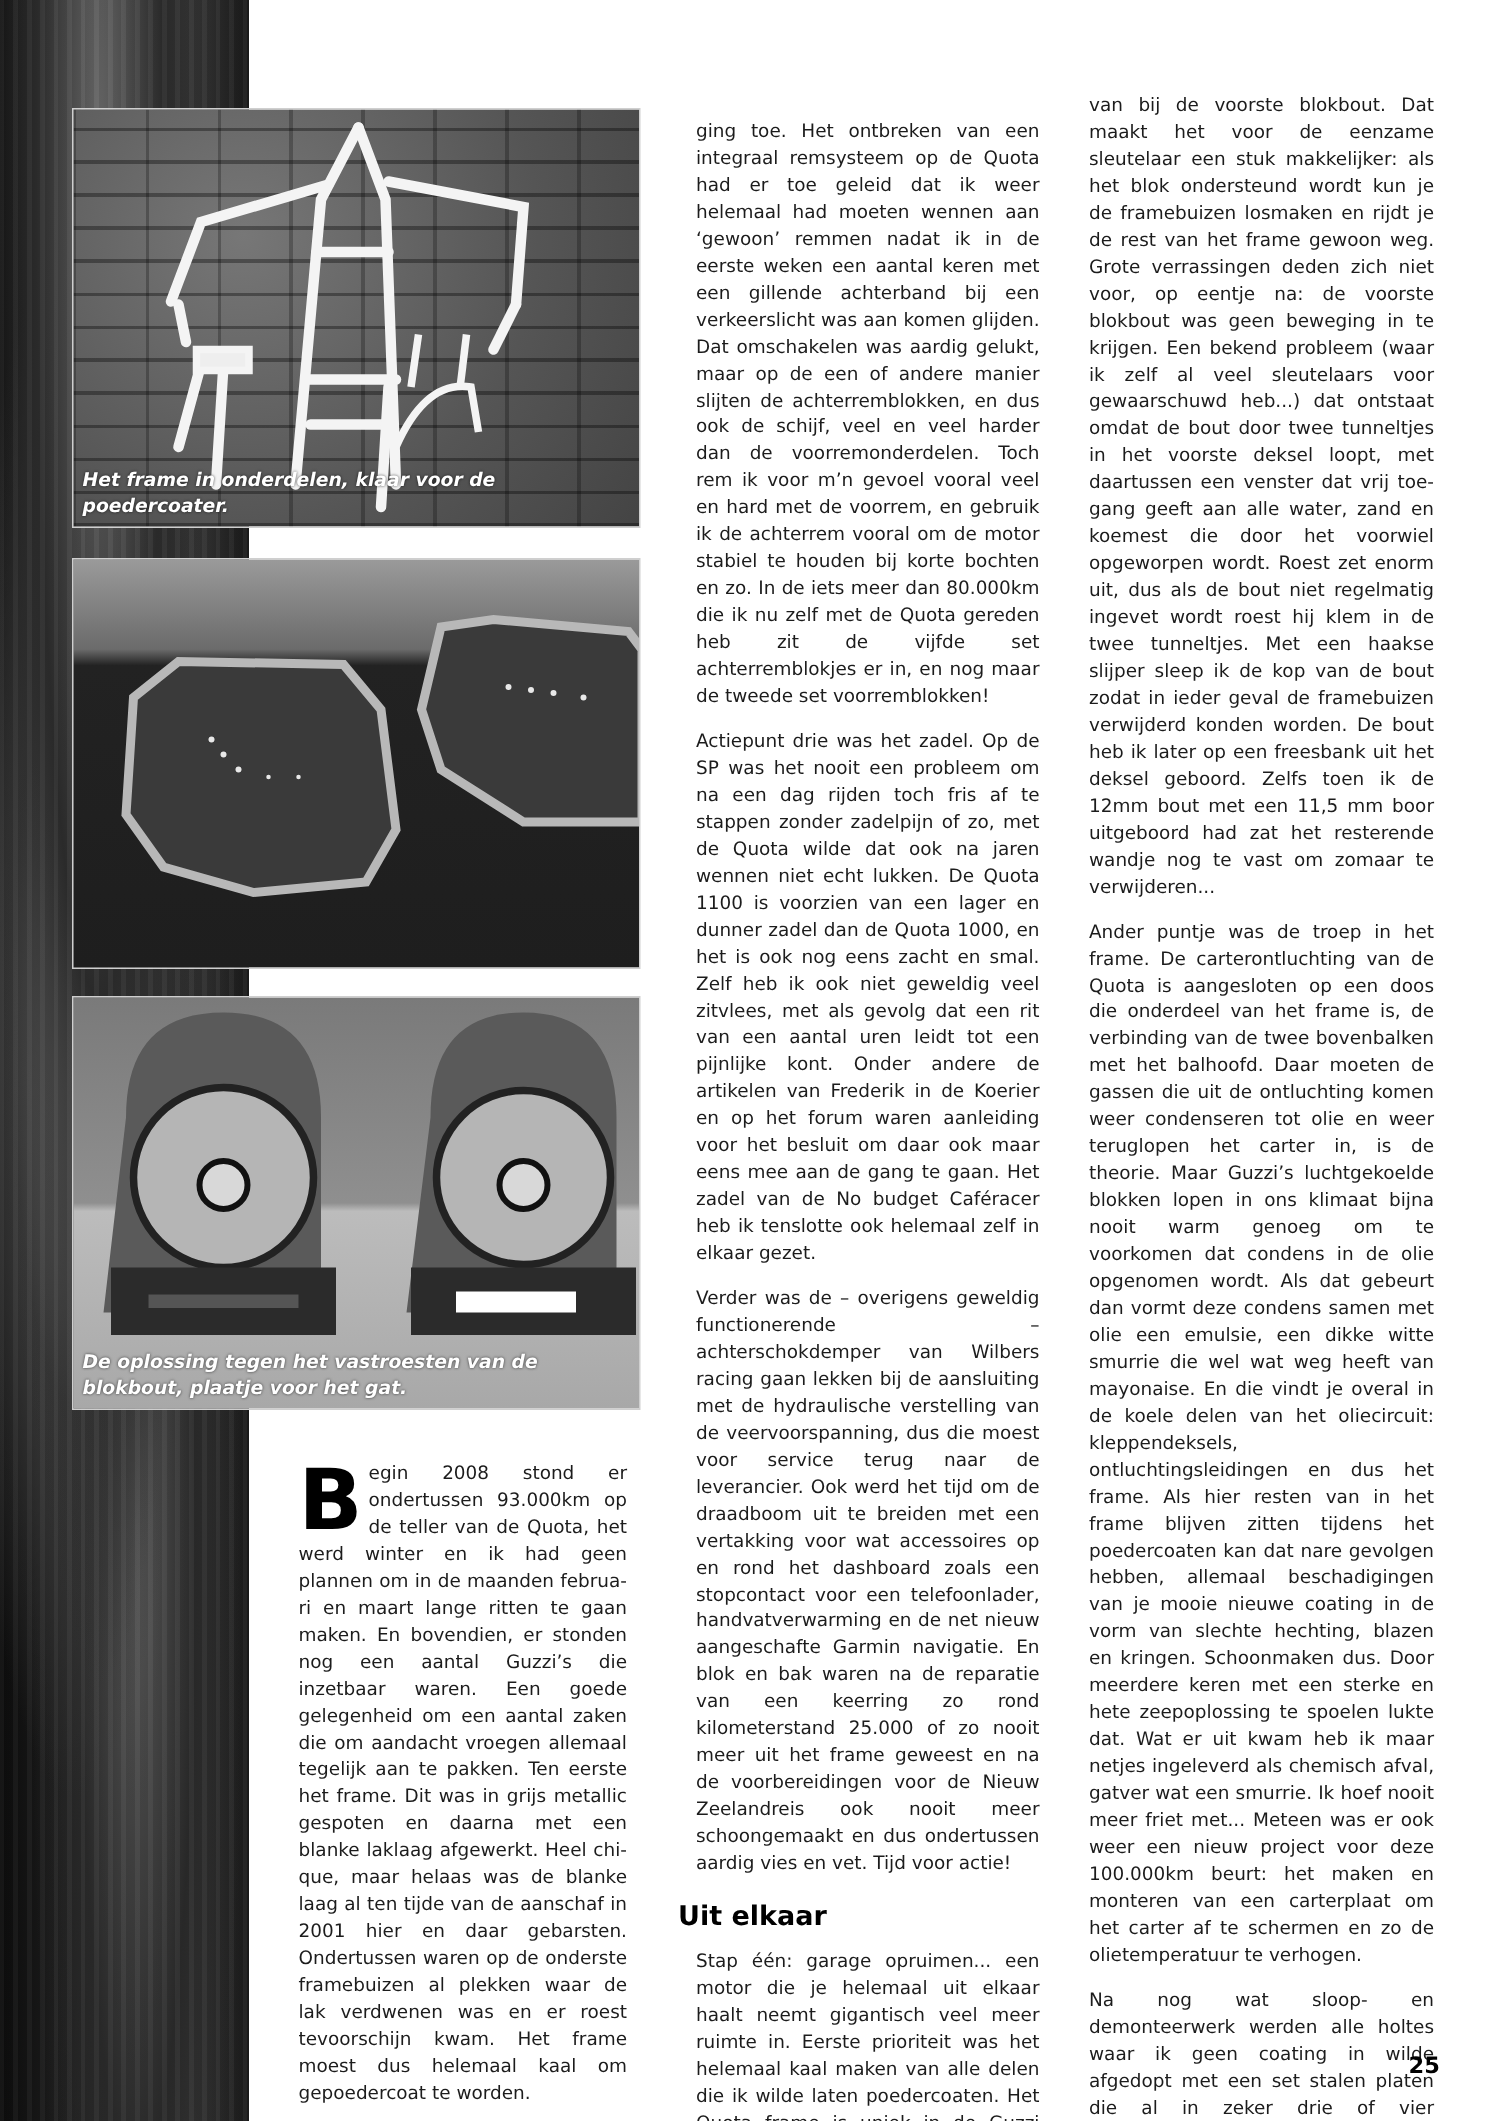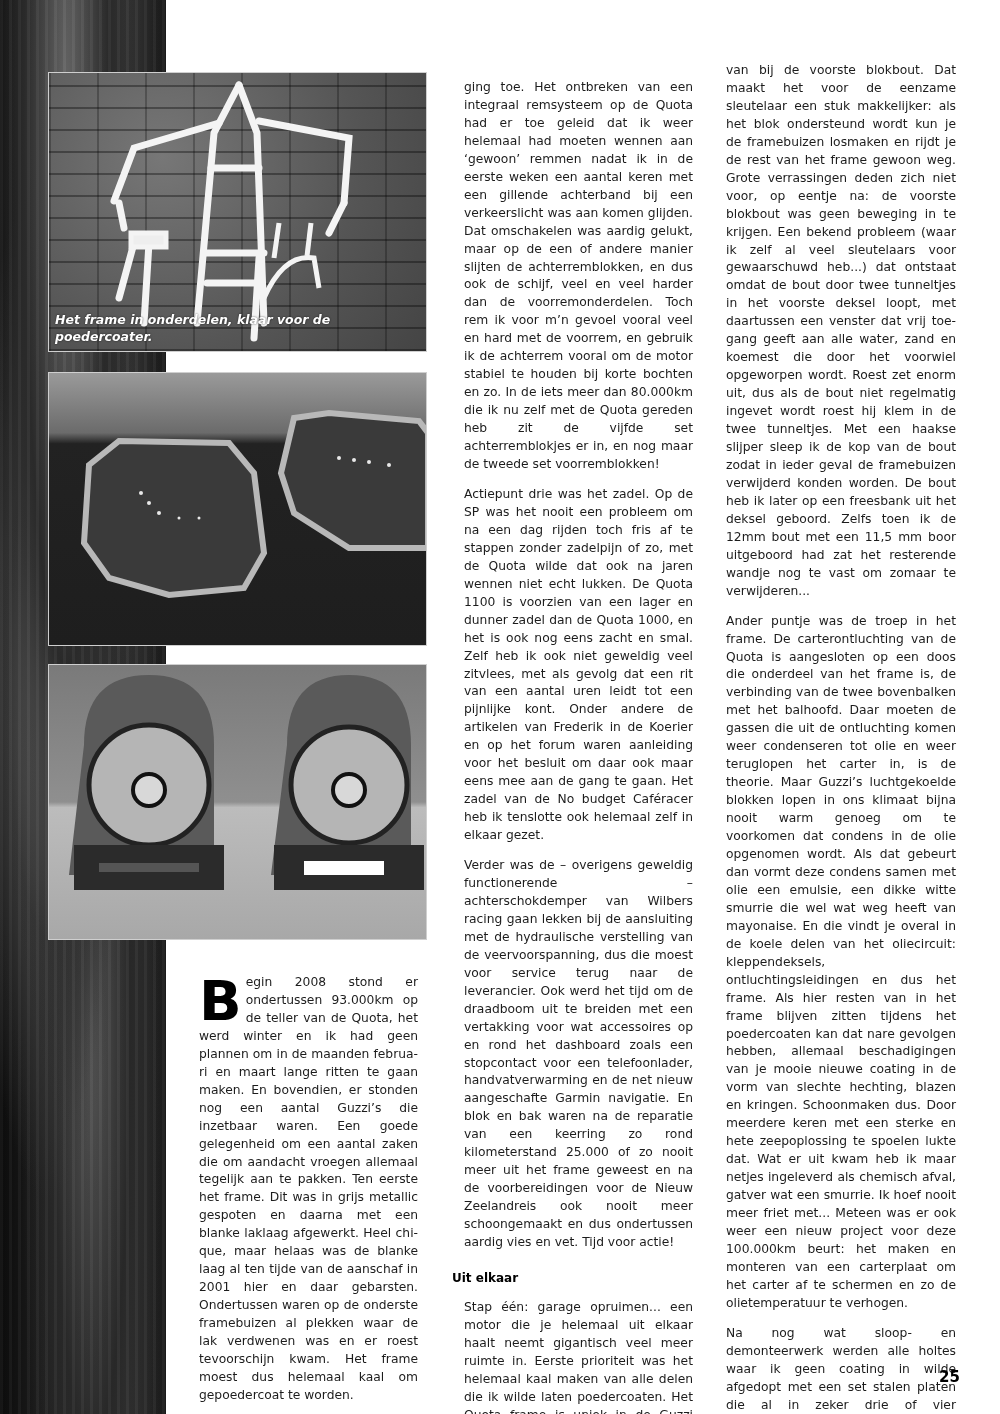--- a/index.html
+++ b/index.html
@@ -63,21 +63,21 @@
   .col-1 { left: 187px; top: 962px; width: 243px; }
   .col-2 { left: 452px; top: 67px; width: 253px; }
   .col-3 { left: 714px; top: 50px; width: 254px; }
   .dropcap {
     float: left; font-family: "DejaVu Sans", sans-serif; font-weight: bold;
     font-size: 56px; line-height: 48px; margin: 3px 4px 0 0; color: #000;
     height: 50px;
   }
   .section-heading {
     font-family: "DejaVu Sans", sans-serif; font-weight: bold;
-    font-size: 12px; margin: 17px 0 2px 0; line-height: 18px; color: #000;
+    font-size: 18px; margin: 17px 0 2px 0; line-height: 18px; color: #000;
   }
   .page-number {
     position: absolute; left: 939px; top: 1368px;
     font-family: "DejaVu Sans", sans-serif; font-weight: bold; font-size: 15px; color: #000;
   }
 </style>
 </head>
 <body>
 
 <div class="bg-strip"></div>
@@ -136,20 +136,21 @@
       <rect x="50" y="198" width="100" height="9" fill="#555"></rect>
     </g>
     <g>
       <path d="M238 80 Q238 10 300 10 Q362 10 362 80 L362 210 L222 210 Z" fill="#5a5a5a"></path>
       <circle cx="300" cy="120" r="58" fill="#b5b5b5" stroke="#222" stroke-width="5"></circle>
       <circle cx="300" cy="125" r="16" fill="#d8d8d8" stroke="#111" stroke-width="4"></circle>
       <rect x="225" y="180" width="150" height="45" fill="#2b2b2b"></rect>
       <rect x="255" y="196" width="80" height="14" fill="#ffffff"></rect>
     </g>
   </svg>
+  <div class="caption">De oplossing tegen het vastroesten van de blokbout, plaatje voor het gat.</div>
 </div>
 
 <div class="col col-1">
   <p><span class="dropcap">B</span><span>egin 2008 stond er ondertussen 93.000km op de teller van de Quota, het werd winter en ik had geen plannen om in de maanden februa­ri en maart lange ritten te gaan maken. En bovendien, er stonden nog een aantal Guzzi’s die inzetbaar waren. Een goede gelegenheid om een aantal zaken die om aandacht vroegen allemaal tegelijk aan te pakken. Ten eerste het frame. Dit was in grijs metallic gespoten en daarna met een blanke laklaag afgewerkt. Heel chi­que, maar helaas was de blanke laag al ten tijde van de aanschaf in 2001 hier en daar gebarsten. Ondertussen waren op de onderste framebuizen al plekken waar de lak verdwenen was en er roest tevoor­schijn kwam. Het frame moest dus hele­maal kaal om gepoedercoat te worden.</span></p>
 </div>
 
 <div class="col col-2">
   <p>ging toe. Het ontbreken van een integraal remsysteem op de Quota had er toe geleid dat ik weer helemaal had moeten wennen aan ‘gewoon’ remmen nadat ik in de eerste weken een aantal keren met een gillende achterband bij een verkeers­licht was aan komen glijden. Dat omscha­kelen was aardig gelukt, maar op de een of andere manier slijten de achterrem­blokken, en dus ook de schijf, veel en veel harder dan de voorremonderdelen. Toch rem ik voor m’n gevoel vooral veel en hard met de voorrem, en gebruik ik de achter­rem vooral om de motor stabiel te hou­den bij korte bochten en zo. In de iets meer dan 80.000km die ik nu zelf met de Quota gereden heb zit de vijfde set achterremblokjes er in, en nog maar de tweede set voorremblokken!</p>
   <p>Actiepunt drie was het zadel. Op de SP was het nooit een probleem om na een dag rijden toch fris af te stappen zonder zadelpijn of zo, met de Quota wilde dat ook na jaren wennen niet echt lukken. De Quota 1100 is voorzien van een lager en dunner zadel dan de Quota 1000, en het is ook nog eens zacht en smal. Zelf heb ik ook niet geweldig veel zitvlees, met als gevolg dat een rit van een aantal uren leidt tot een pijnlijke kont. Onder andere de artikelen van Frederik in de Koerier en op het forum waren aanleiding voor het besluit om daar ook maar eens mee aan de gang te gaan. Het zadel van de No budget Caféracer heb ik tenslotte ook helemaal zelf in elkaar gezet.</p>
   <p>Verder was de – overigens geweldig func­tionerende – achterschokdemper van Wilbers racing gaan lekken bij de aanslui­ting met de hydraulische verstelling van de veervoorspanning, dus die moest voor service terug naar de leverancier. Ook werd het tijd om de draadboom uit te breiden met een vertakking voor wat accessoires op en rond het dashboard zoals een stopcontact voor een telefoon­lader, handvatverwarming en de net nieuw aangeschafte Garmin navigatie. En blok en bak waren na de reparatie van een keerring zo rond kilometerstand 25.000 of zo nooit meer uit het frame geweest en na de voorbereidingen voor de Nieuw Zeelandreis ook nooit meer schoongemaakt en dus ondertussen aardig vies en vet. Tijd voor actie!</p>

